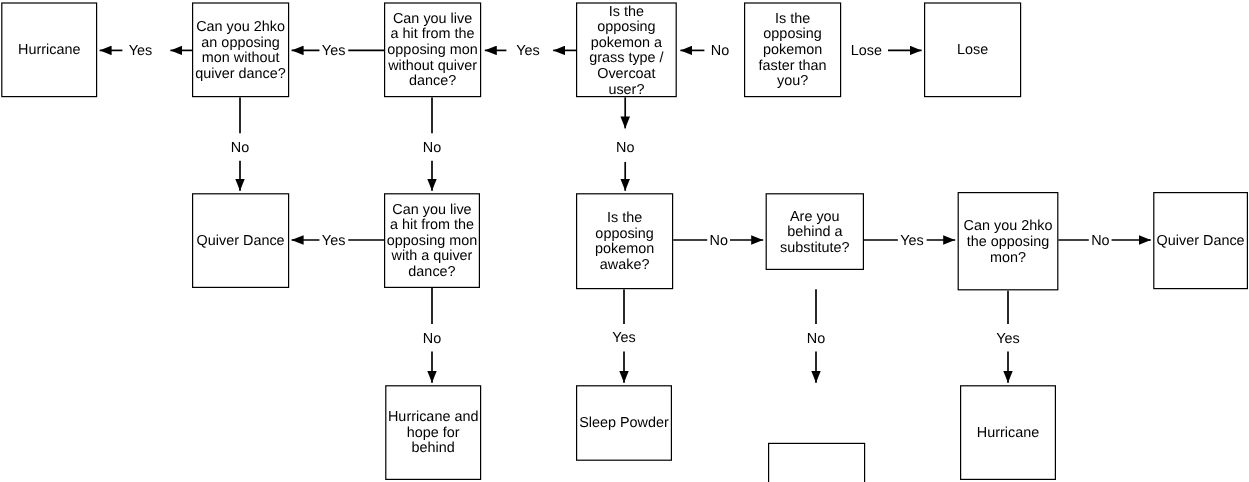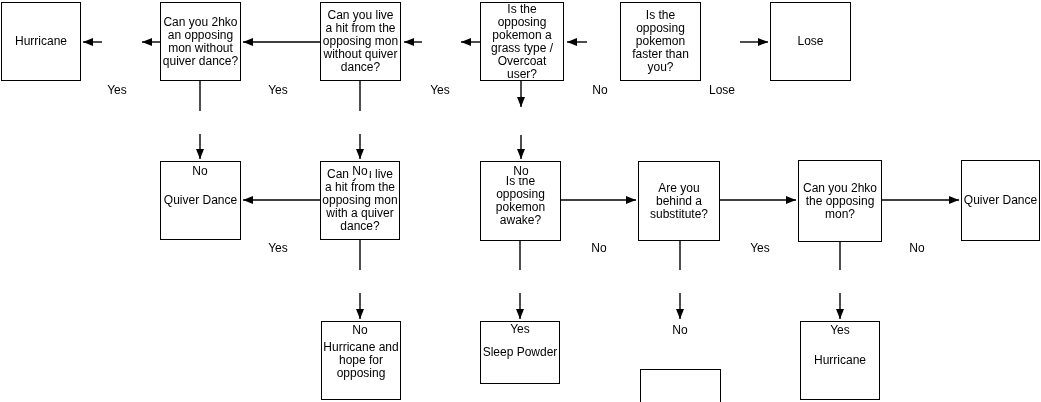--- a/index.html
+++ b/index.html
@@ -8,21 +8,21 @@
     font-family:"Liberation Sans",sans-serif;color:#000;overflow:hidden;
   }
   #wires{position:absolute;left:0;top:0;width:1041px;height:402px;pointer-events:none;}
   .node{
     position:absolute;box-sizing:border-box;border:1.6px solid #000;background:#fff;
     display:flex;align-items:center;justify-content:center;text-align:center;
     font-size:12px;line-height:13px;white-space:pre;overflow:visible;
   }
   .edge-label{
     position:absolute;transform:translate(-50%,-50%);background:#fff;
-    font-size:12px;line-height:14px;padding:0 2px;white-space:nowrap;margin-top:48px;
+    font-size:12px;line-height:14px;padding:0 2px;white-space:nowrap;
   }
 </style>
 </head>
 <body>
 
 <div id="canvas">
 
   <svg id="wires" width="1041" height="402" viewBox="0 0 1041 402" xmlns="http://www.w3.org/2000/svg">
     <defs>
       <marker id="ah" viewBox="0 0 10 8" refX="10" refY="4" markerWidth="10" markerHeight="8" orient="auto" markerUnits="userSpaceOnUse">
@@ -116,31 +116,31 @@
   <div class="node" style="left:160px;top:161px;width:81px;height:79px;">Quiver Dance</div>
   <div class="node" style="left:320px;top:161px;width:80px;height:79px;">Can you live
 a hit from the
 opposing mon
 with a quiver
 dance?</div>
   <div class="node" style="left:480px;top:161px;width:81px;height:80px;">Is the
 opposing
 pokemon
 awake?</div>
-  <div class="node" style="left:638px;top:161px;width:82px;height:80px;">Are you
+  <div class="node" style="left:638px;top:161px;width:82px;height:64px;">Are you
 behind a
 substitute?</div>
   <div class="node" style="left:798px;top:160px;width:84px;height:82px;">Can you 2hko
 the opposing
 mon?</div>
   <div class="node" style="left:961px;top:160px;width:79px;height:81px;">Quiver Dance</div>
 
   <div class="node" style="left:321px;top:321px;width:80px;height:79px;">Hurricane and
 hope for
-opposing</div>
+behind</div>
   <div class="node" style="left:480px;top:321px;width:80px;height:63px;">Sleep Powder</div>
   <div class="node" style="left:640px;top:321px;width:81px;height:79px;margin-top:48px;">Substitute</div>
   <div class="node" style="left:800px;top:321px;width:80px;height:79px;">Hurricane</div>
 
   <div class="edge-label" style="left:117px;top:42px;">Yes</div>
   <div class="edge-label" style="left:278px;top:42px;">Yes</div>
   <div class="edge-label" style="left:440px;top:42px;">Yes</div>
   <div class="edge-label" style="left:600px;top:42px;">No</div>
   <div class="edge-label" style="left:722px;top:42px;">Lose</div>
   <div class="edge-label" style="left:200px;top:123px;">No</div>

